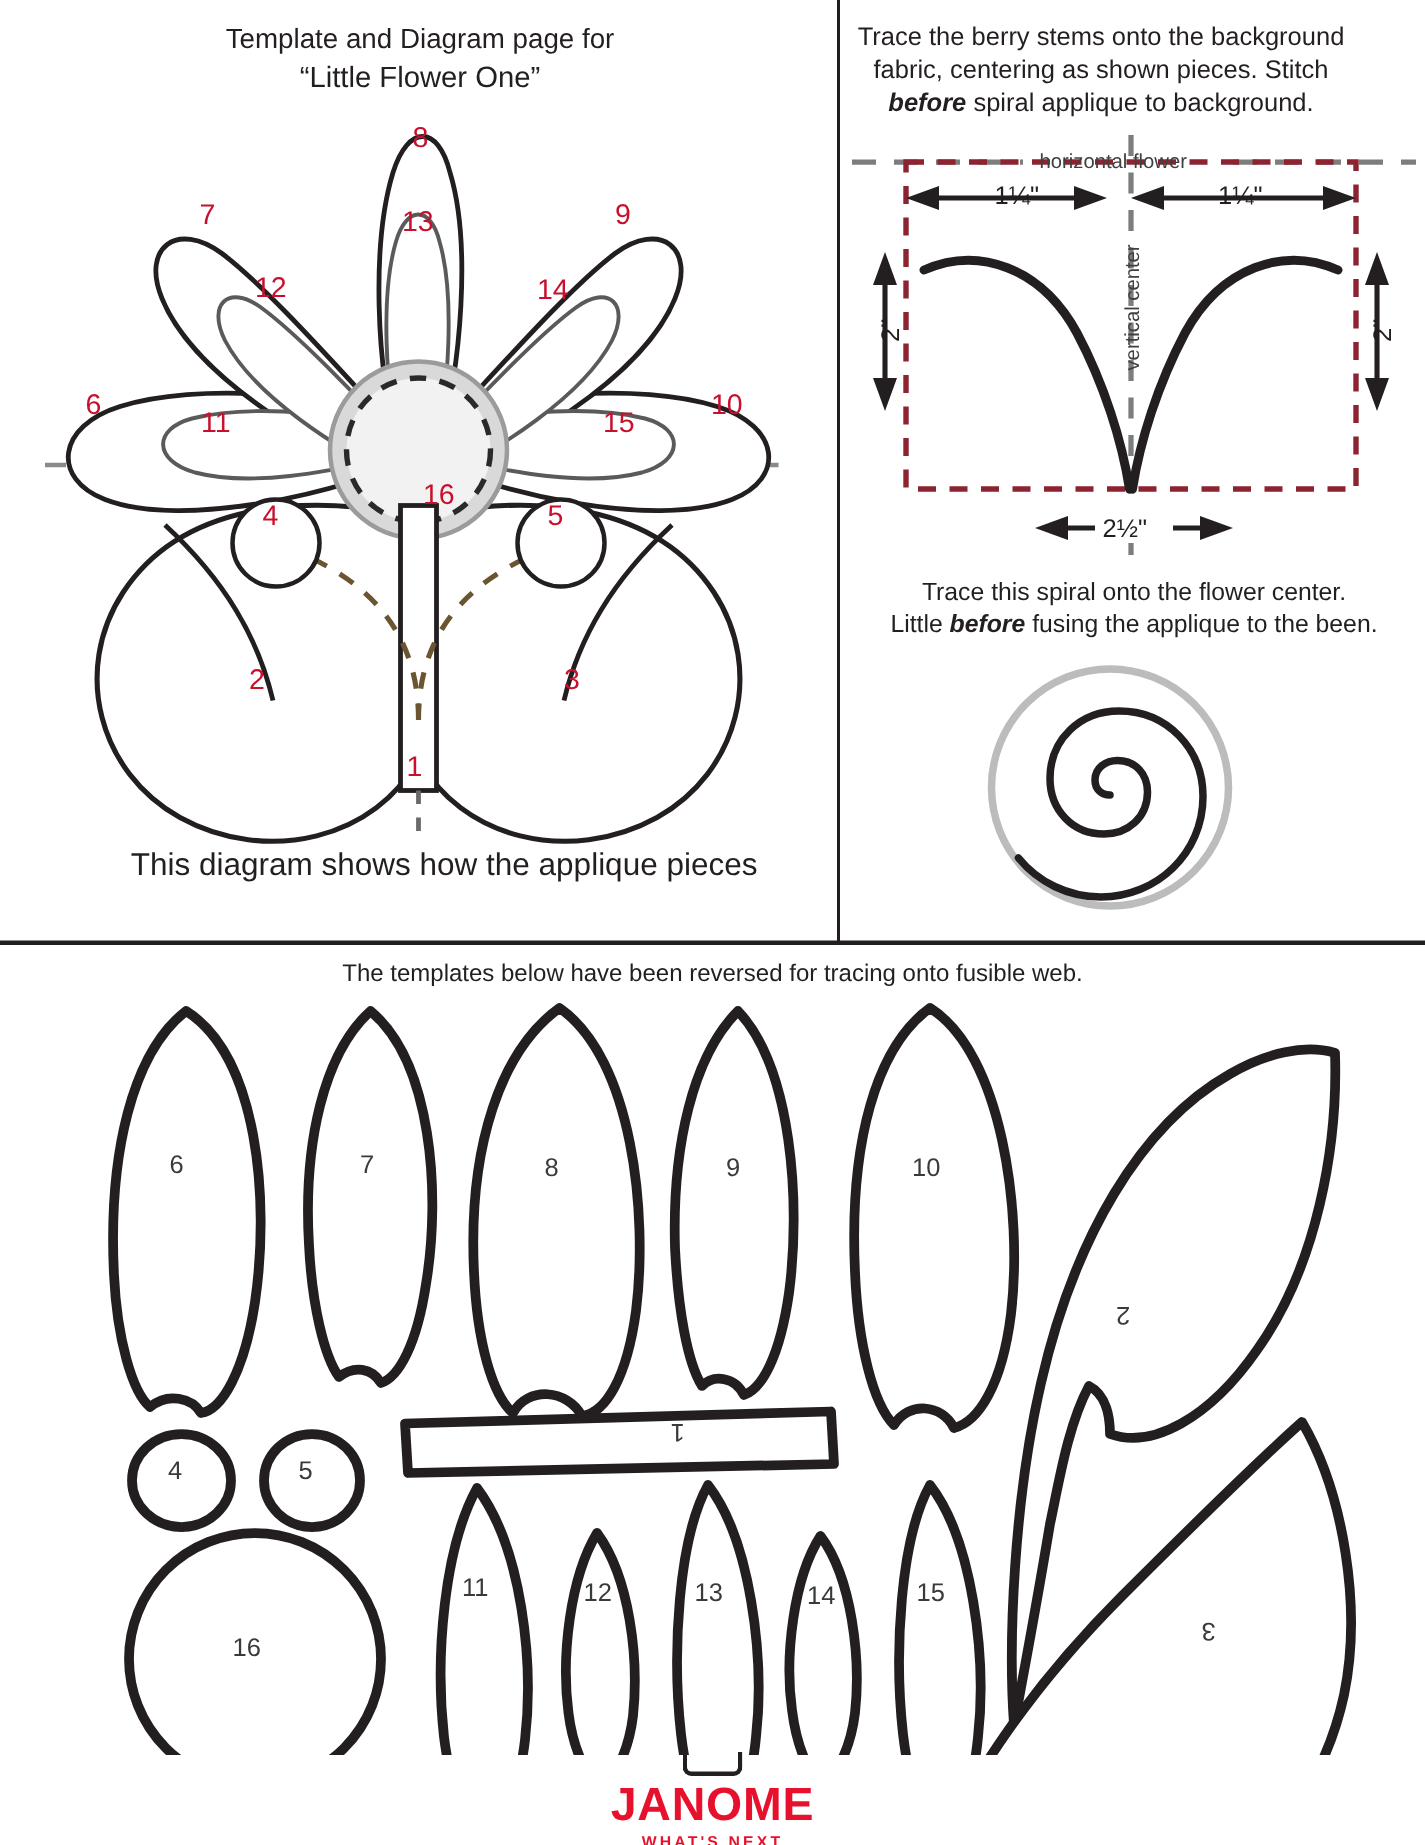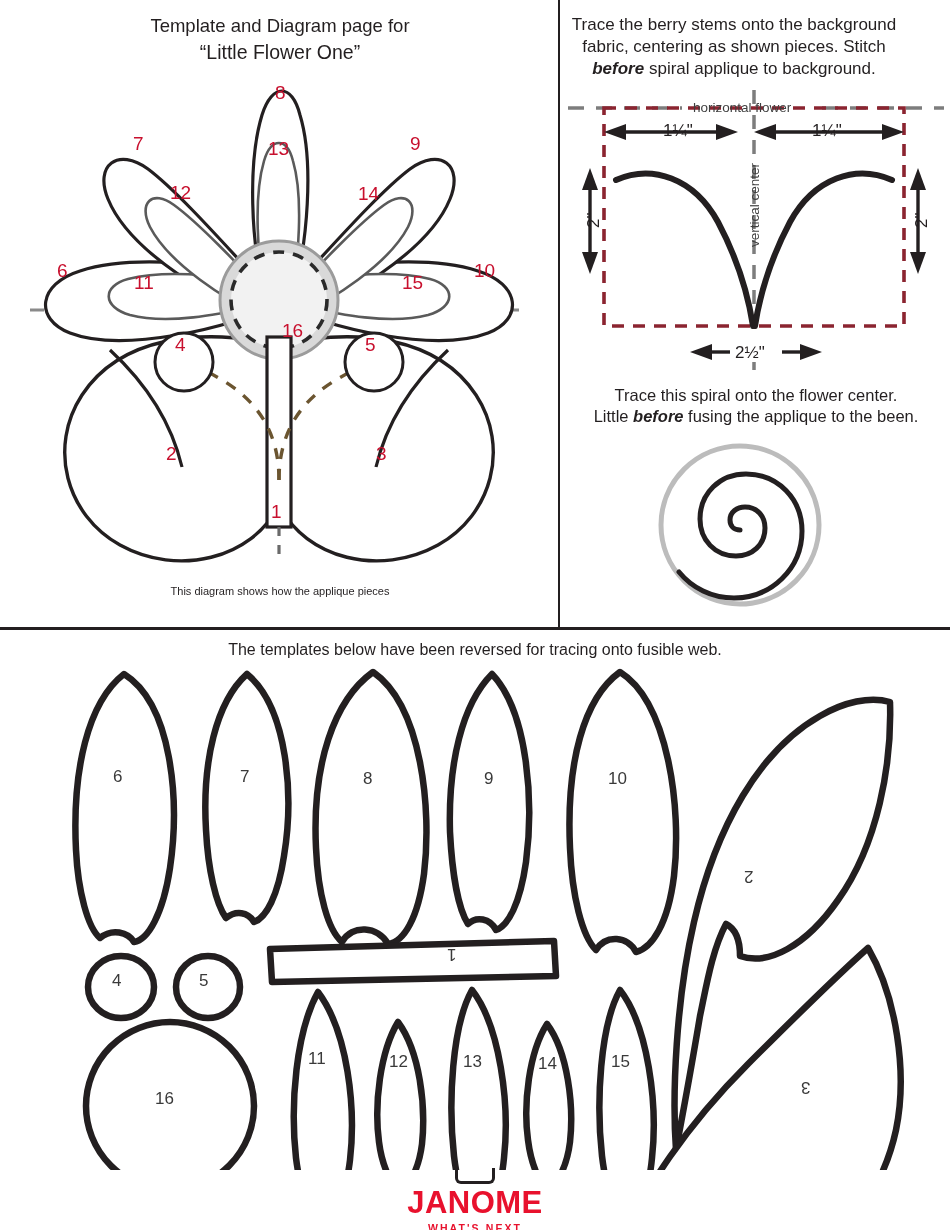--- a/index.html
+++ b/index.html
@@ -8,21 +8,21 @@
   .page{position:absolute;inset:0;}
 
   
   .v-divider{position:absolute;left:558px;top:0;width:1.6px;height:628px;background:#231f20;}
   .h-divider{position:absolute;left:0;top:627px;width:950px;height:3px;background:#231f20;}
 
   
   .txt{position:absolute;text-align:center;line-height:1.28;}
   .t-title{left:60px;top:14px;width:440px;font-size:18.5px;}
   .t-title .strong{font-weight:normal;font-size:19.5px;display:block;margin-top:2px;}
-  .t-diagram-caption{left:55px;top:584px;width:450px;font-size:11px;}
+  .t-diagram-caption{left:55px;top:564px;width:450px;font-size:21px;text-align:right;}
   .t-berry{left:544px;top:14px;width:380px;font-size:17px;}
   .t-spiral{left:566px;top:385px;width:380px;font-size:16.5px;}
   .t-reversed{left:160px;top:640px;width:630px;font-size:16px;}
   .bi{font-weight:bold;font-style:italic;}
 
   
   .svg-abs{position:absolute;}
   #flower-svg{left:0;top:75px;}
   #berry-svg{left:560px;top:90px;}
   #spiral-svg{left:640px;top:438px;}

